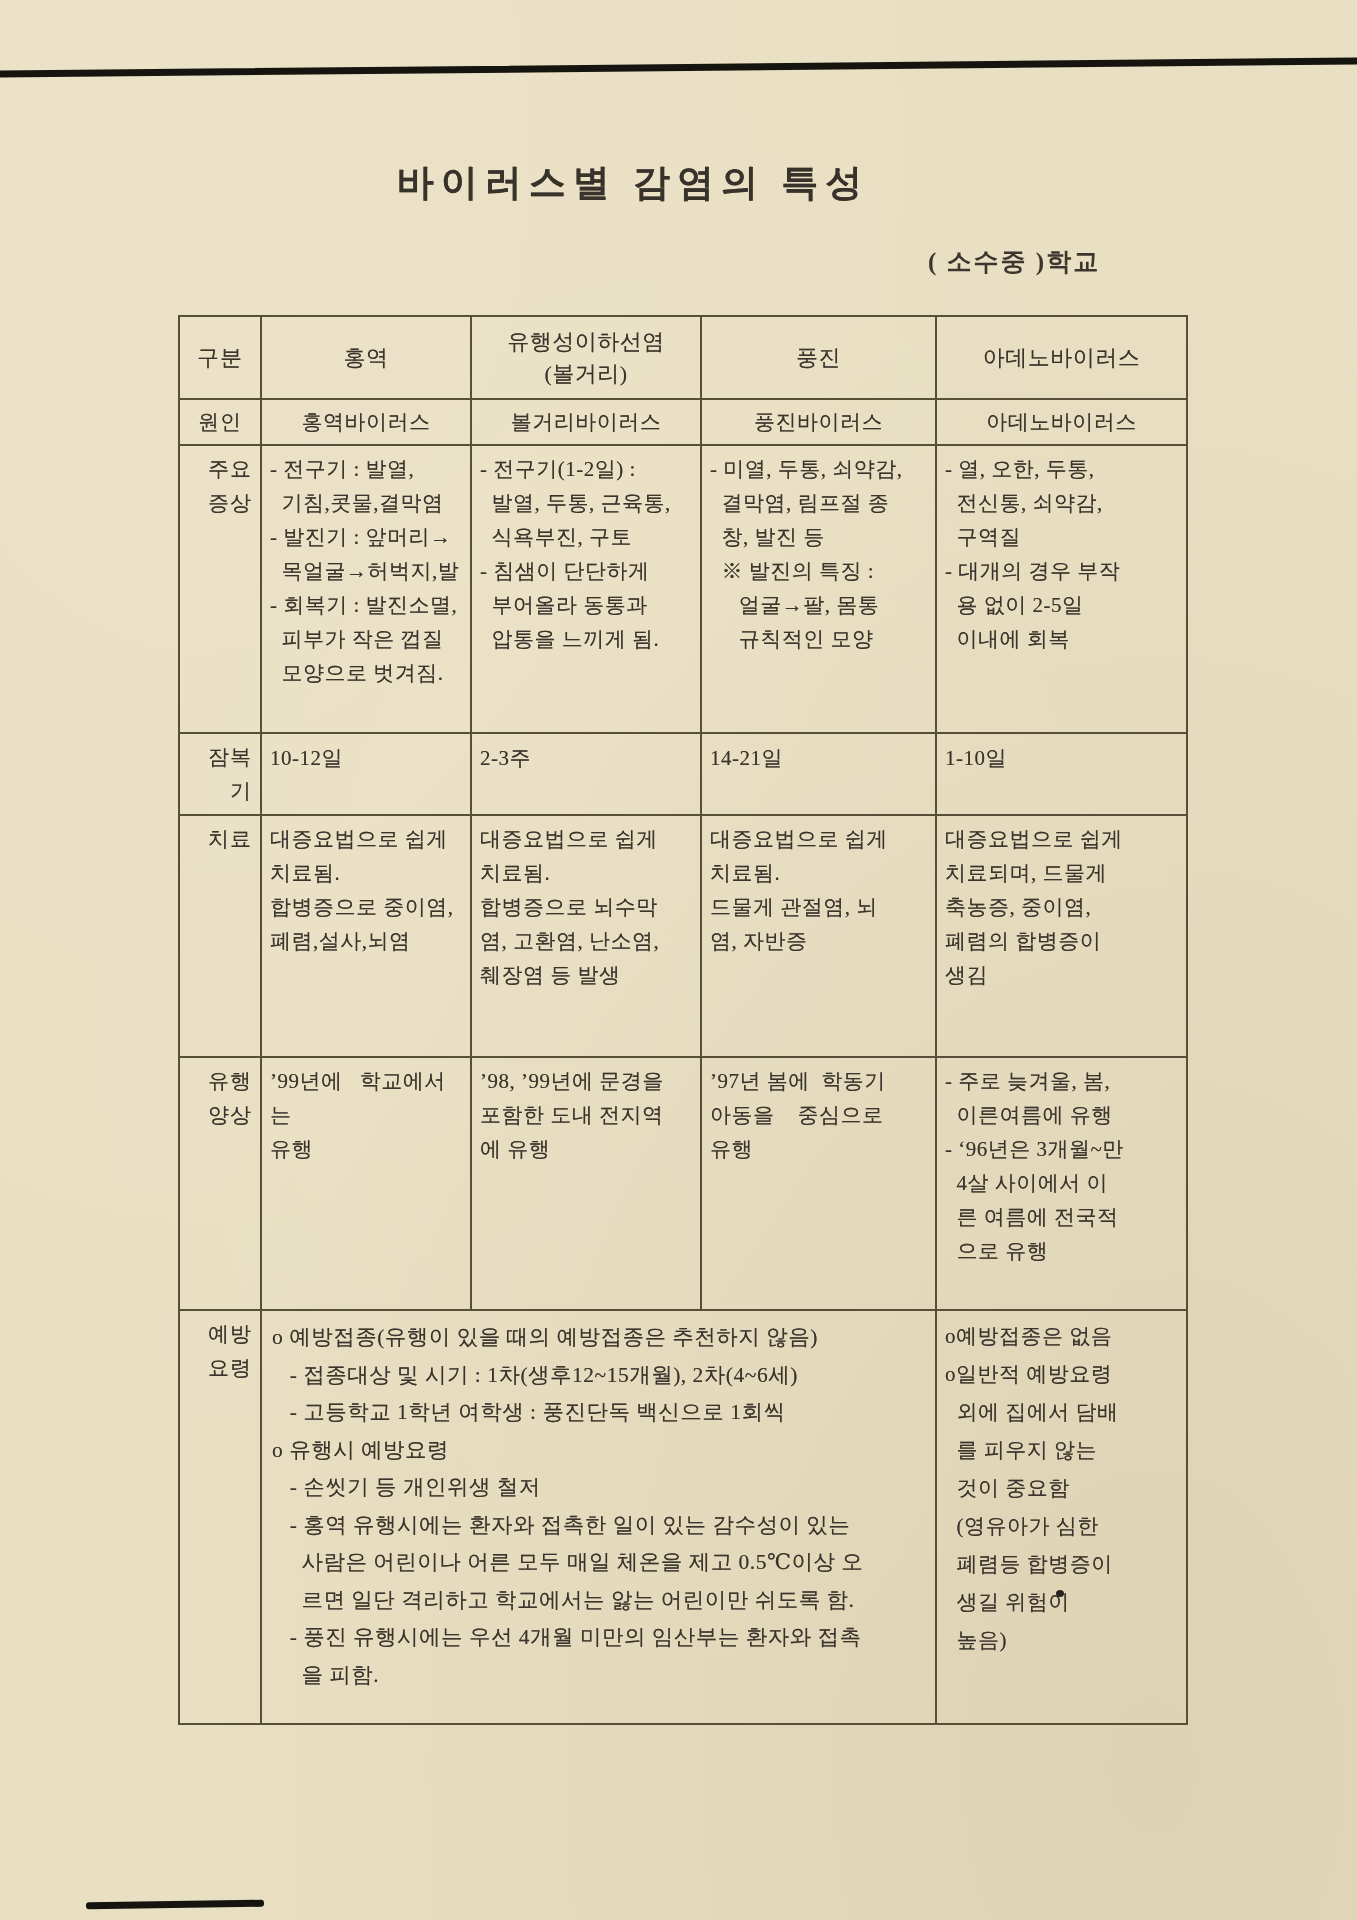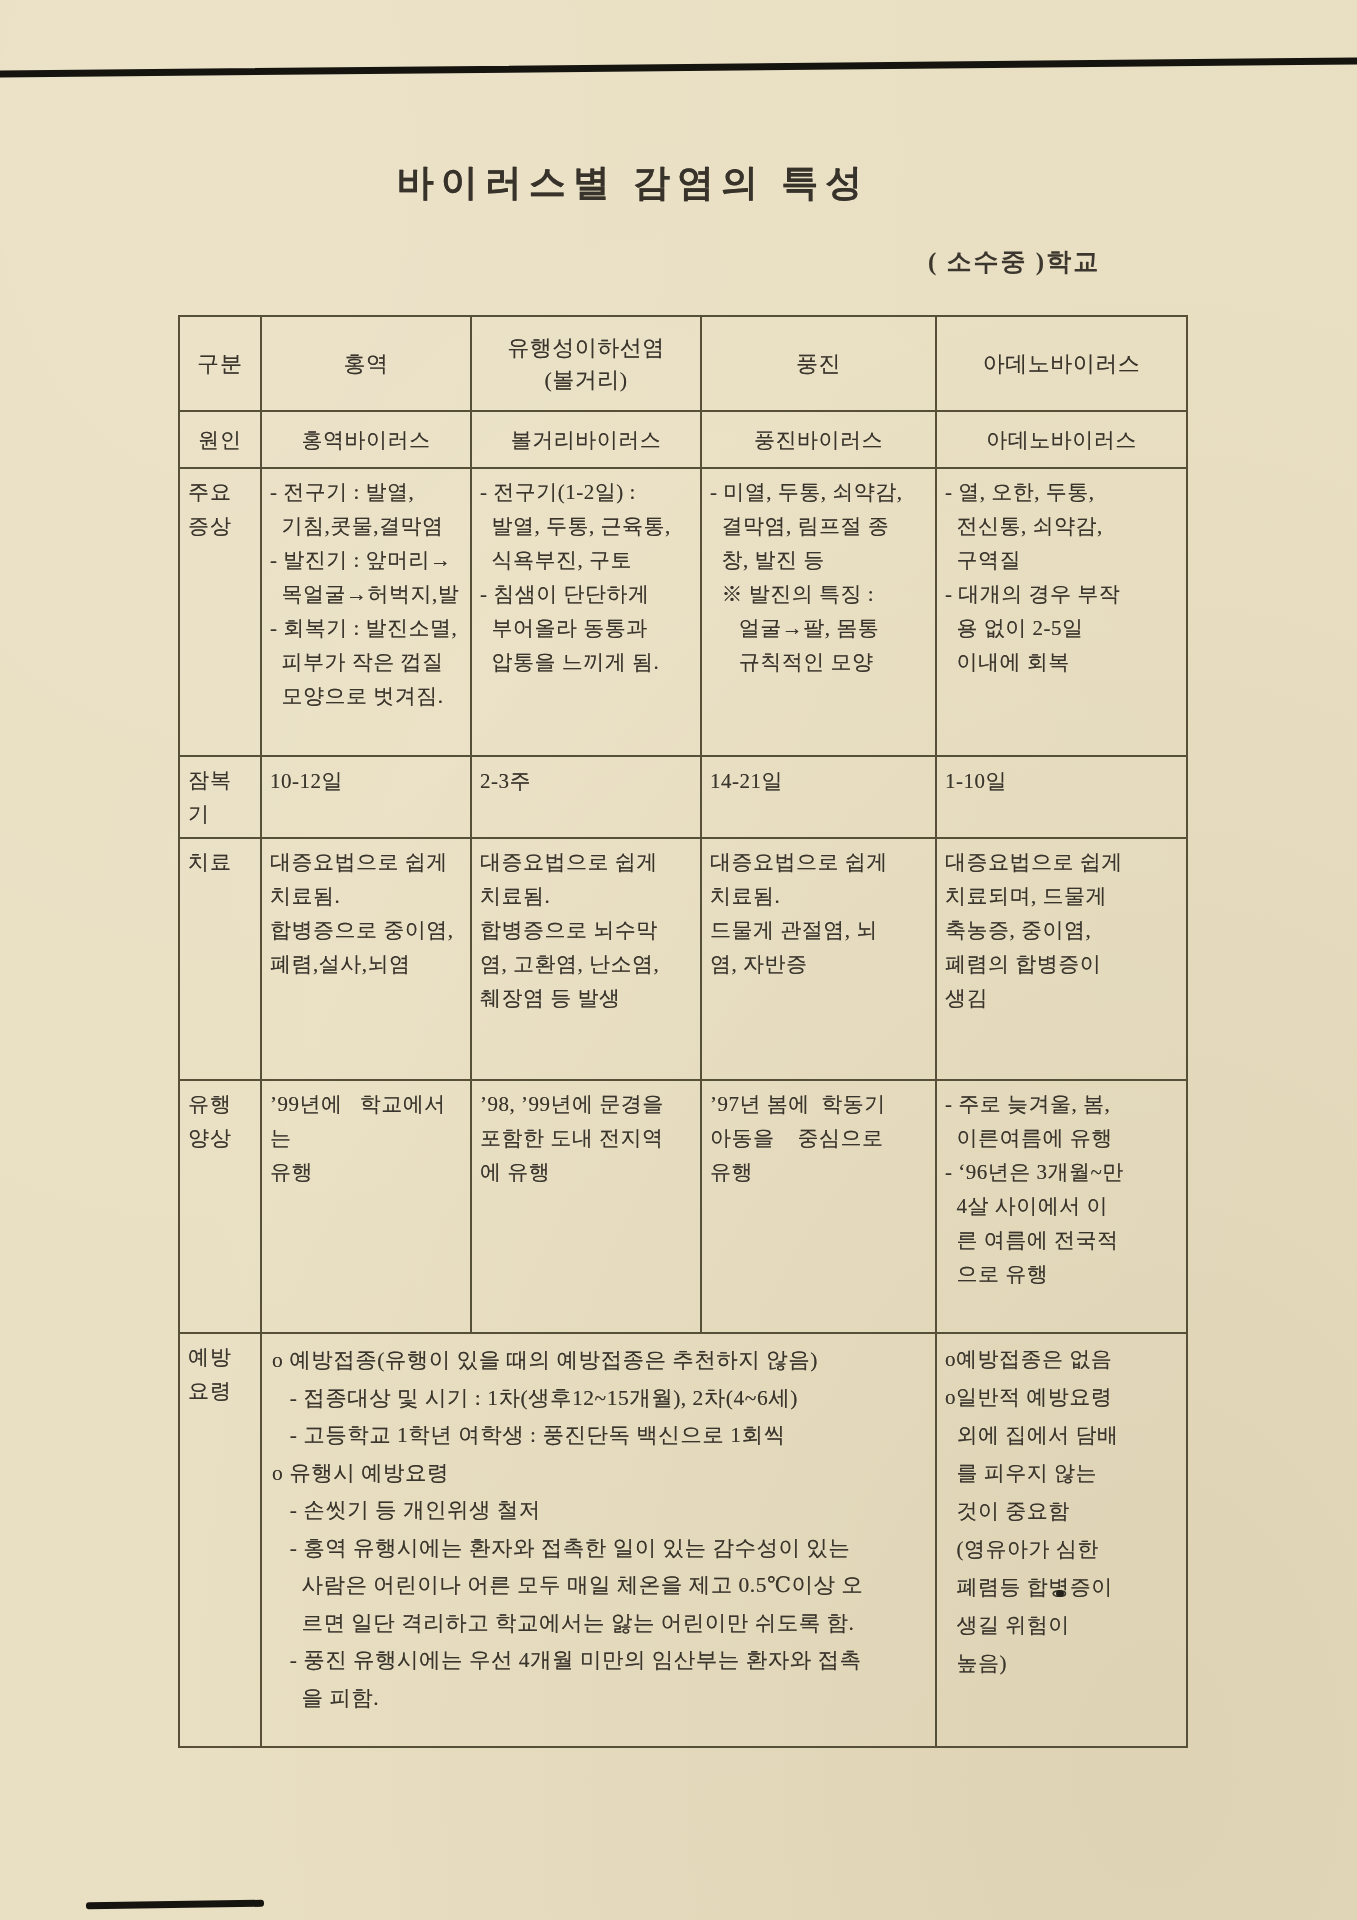--- a/index.html
+++ b/index.html
@@ -50,26 +50,26 @@
     text-shadow:0 0 0.5px rgba(58,53,44,0.55);
   }
   table.doc td{
     border:2px solid #575039;
     vertical-align:top;
     padding:6px 8px;
     white-space:pre-wrap;
     overflow:hidden;
   }
   td.lbl{
-    vertical-align:middle;text-align:left;padding:2px;
+    vertical-align:middle;text-align:right;padding:2px;
     letter-spacing:1px;
   }
   tr.r-header td{vertical-align:middle;text-align:center;font-size:22px;line-height:32px;}
-  tr.r-header{height:95px;}
-  tr.r-cause{height:57px;font-family:Liberation Serif, serif;}
+  tr.r-header{height:83px;}
+  tr.r-cause{height:46px;font-family:Liberation Serif, serif;}
   tr.r-cause td{vertical-align:middle;text-align:center;padding:2px;}
   tr.r-symptoms{height:288px;}
   tr.r-incubation{height:66px;}
   tr.r-incubation td.val{padding-top:7px;}
   tr.r-treatment{height:242px;}
   tr.r-epidemic{height:253px;}
   tr.r-prevention{height:414px;}
   tr.r-prevention td.merged{font-size:21.5px;line-height:37.5px;padding:8px 6px 8px 10px;}
   tr.r-prevention td.val4{line-height:38px;margin-top:36px;}
   td.val{padding:8px 6px 6px 10px;}

